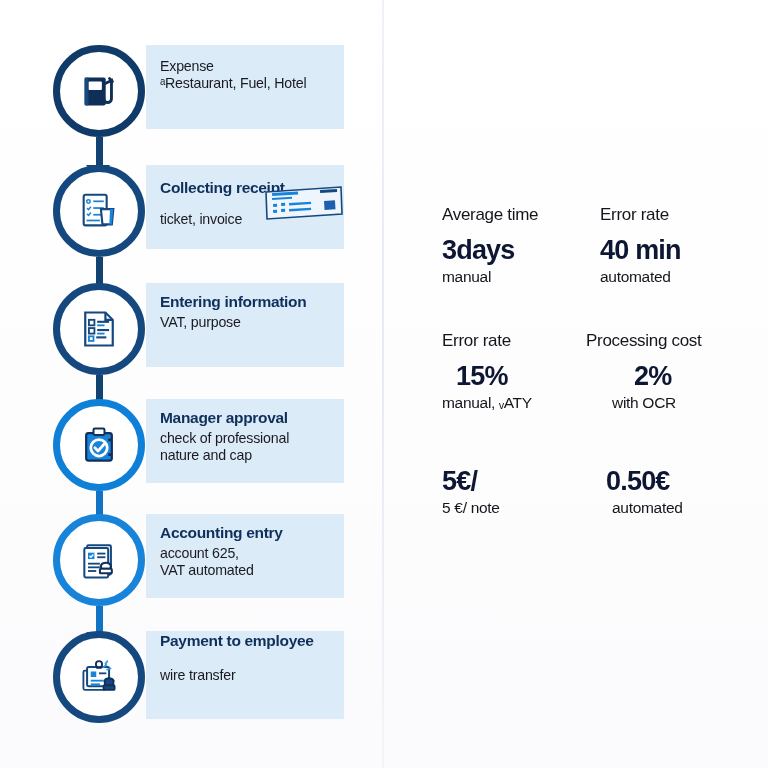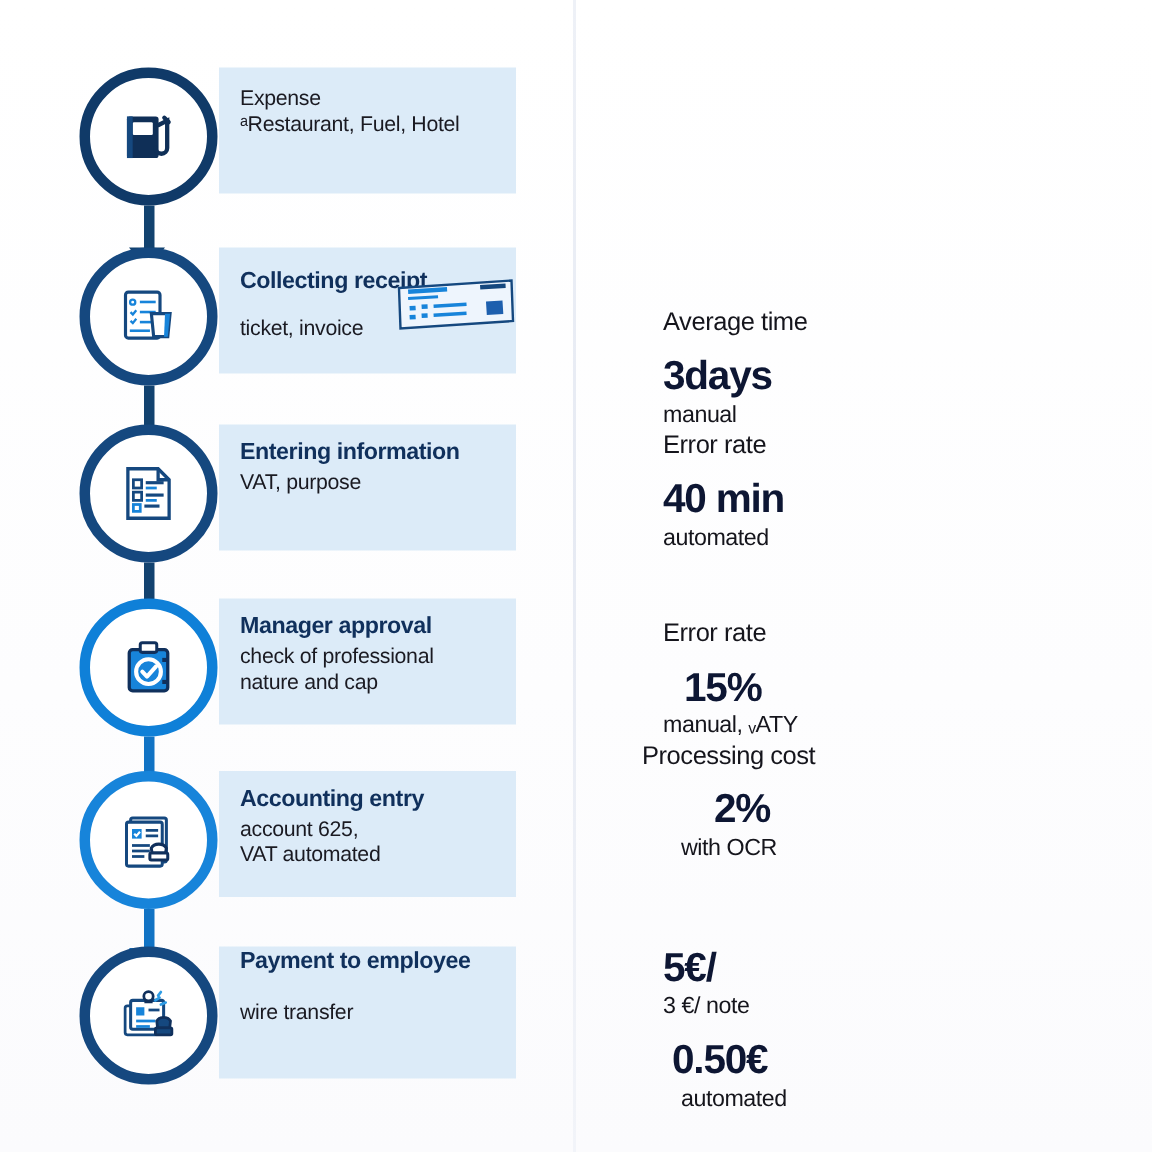--- a/index.html
+++ b/index.html
@@ -99,21 +99,21 @@
   
   .stats{
     position:absolute;
     left:382px;top:0;width:386px;height:768px;
   }
   .statgrid{
     position:absolute;
     left:60px;top:205px;
     width:320px;
   }
-  .srow{display:flex;flex-direction:column;}
+  .srow{display:flex;}
   .scell{width:158px;}
   .slabel{
     font-size:17px;
     color:#15151c;
     letter-spacing:-0.3px;
     line-height:1.2;
     white-space:nowrap;
   }
   .svalue{
     font-size:27px;
@@ -364,21 +364,21 @@
         <div class="scell">
           <div class="slabel">Processing cost</div>
           <div class="svalue">2%</div>
           <div class="scap">with OCR</div>
         </div>
       </div>
 
       <div class="srow r3">
         <div class="scell">
           <div class="svalue">5€/</div>
-          <div class="scap">3 €/ note</div>
+          <div class="scap">5 €/ note</div>
         </div>
         <div class="scell">
           <div class="svalue">0.50€</div>
           <div class="scap">automated</div>
         </div>
       </div>
 
     </div>
   </div>
 

